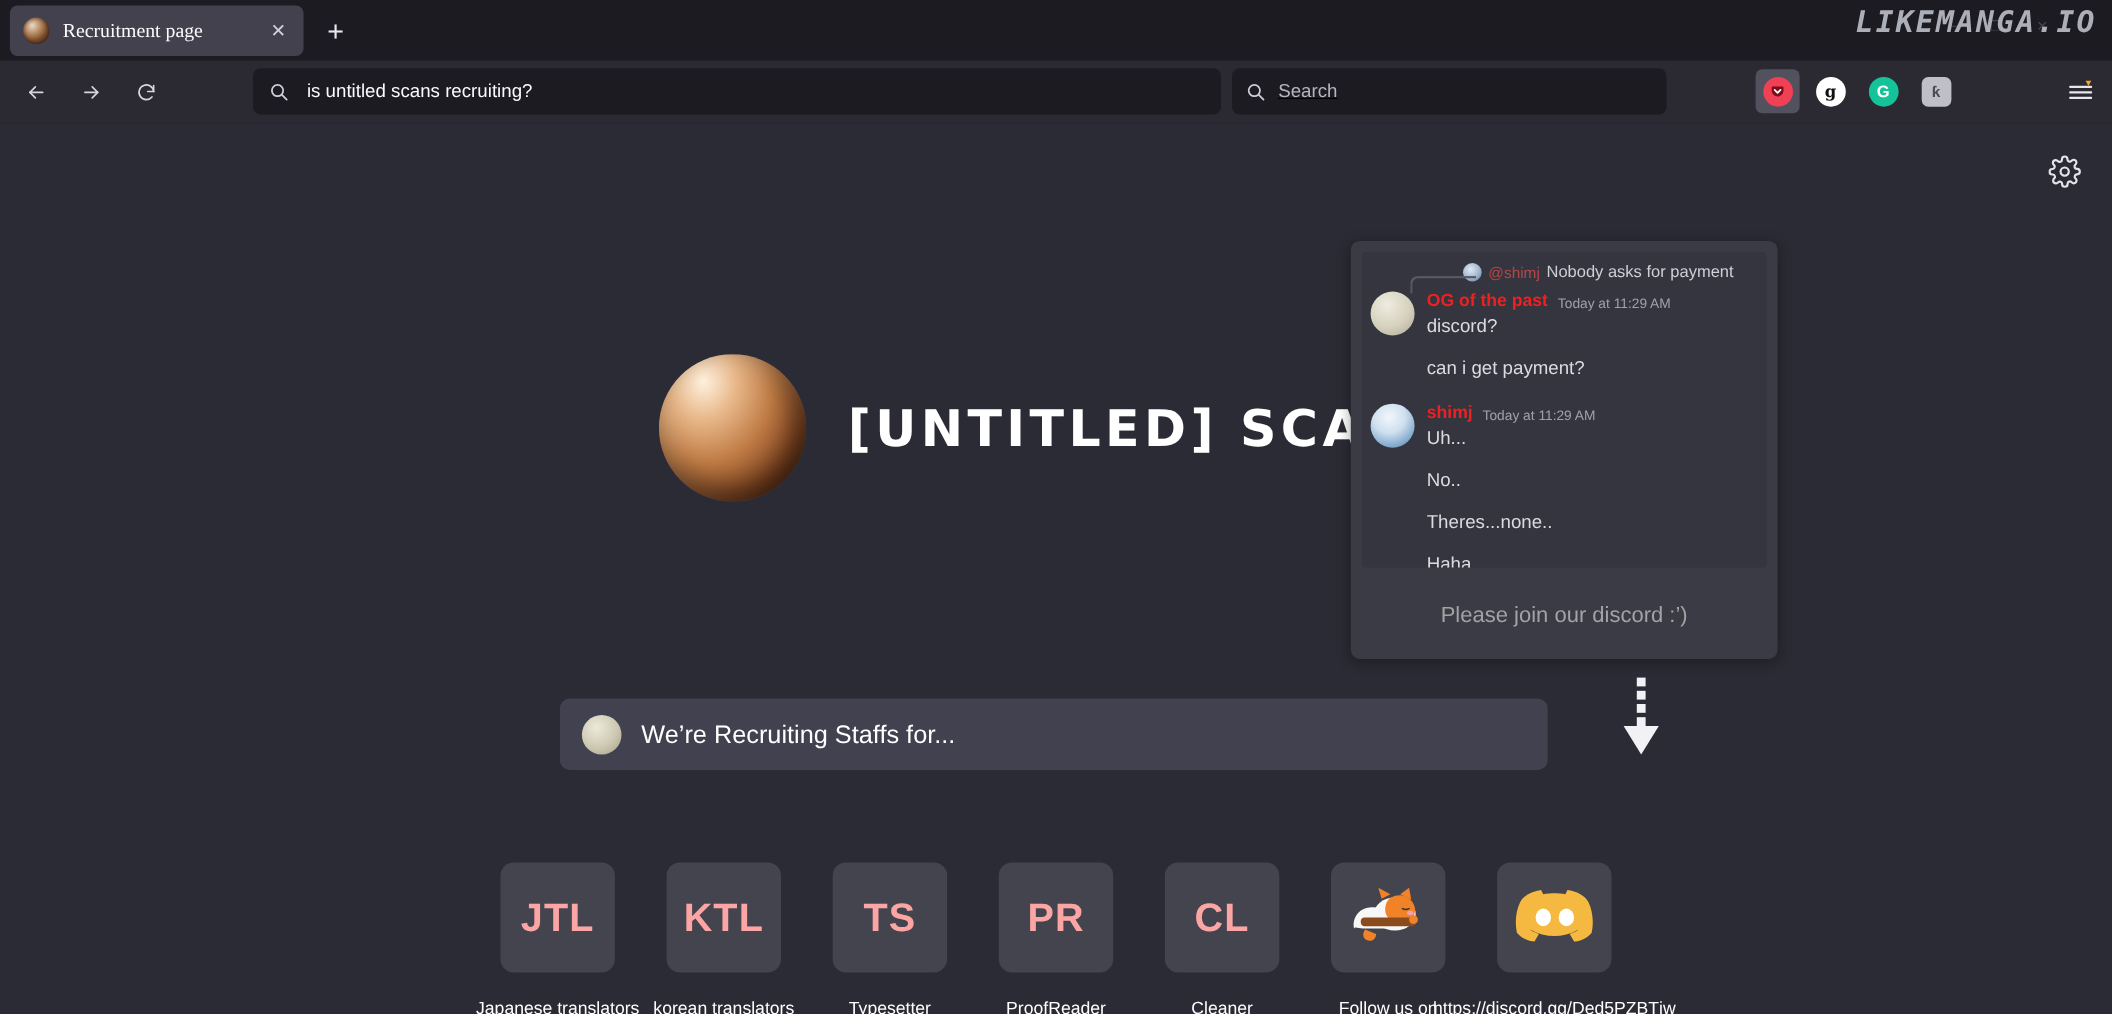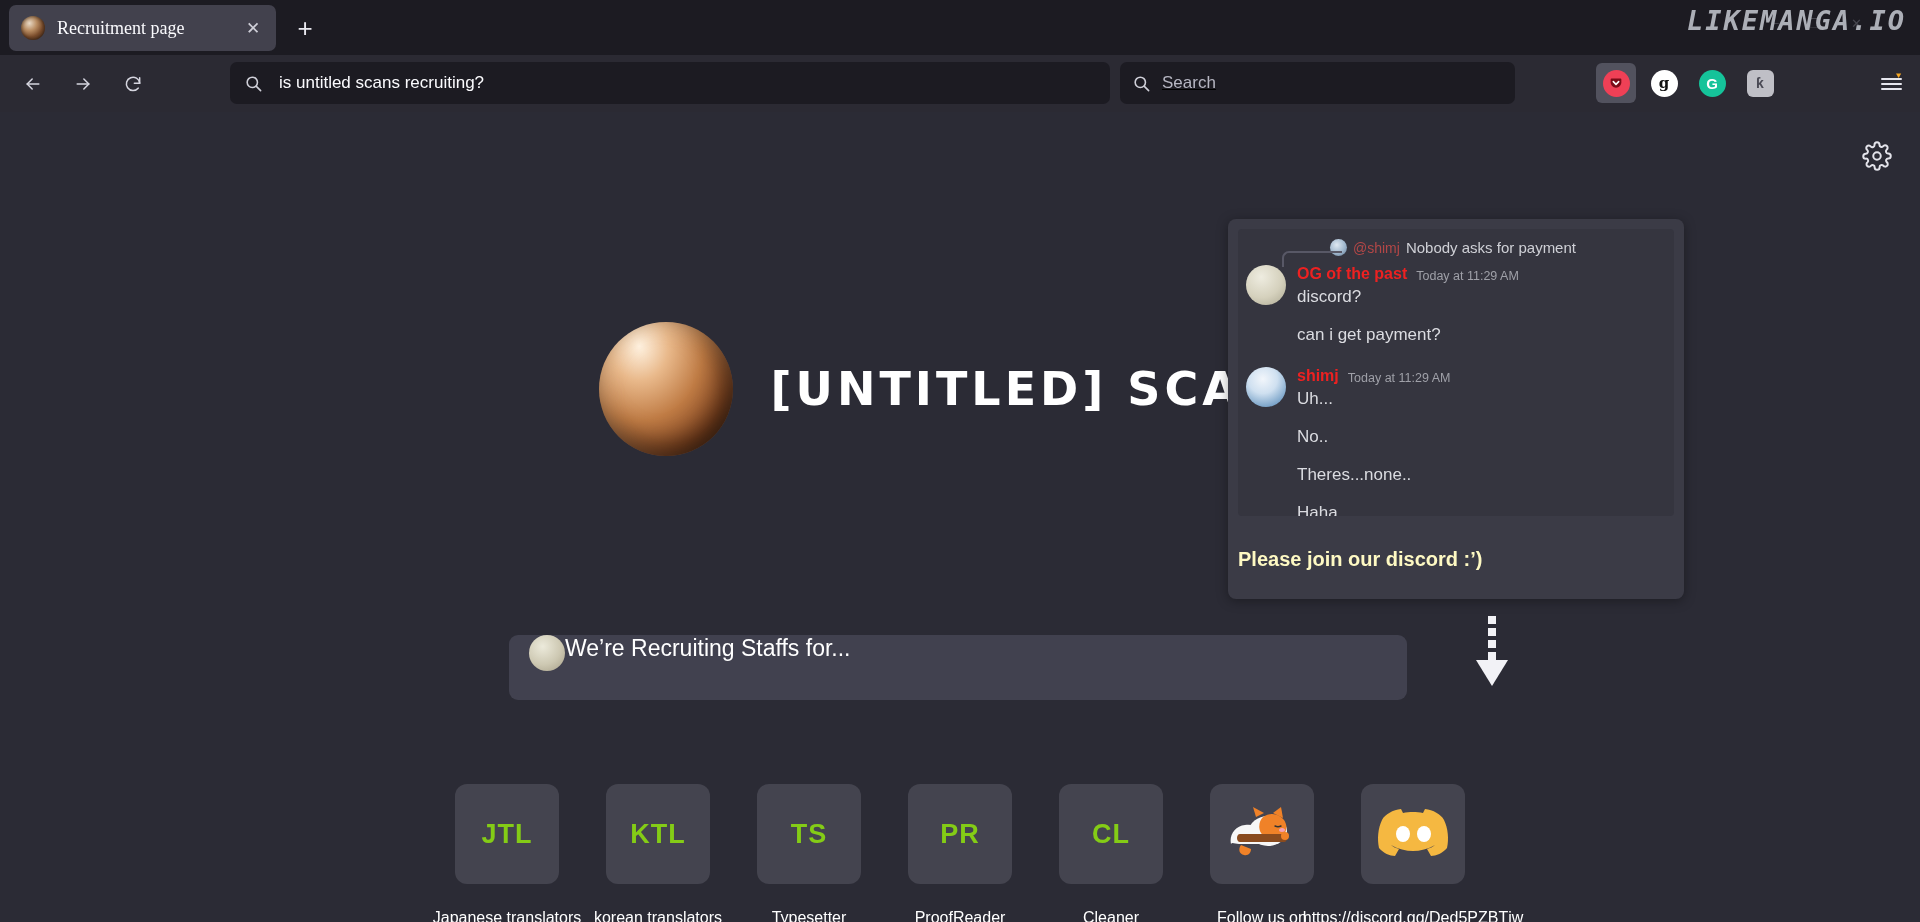--- a/index.html
+++ b/index.html
@@ -124,54 +124,54 @@
   }
   .hero-title {
     color: #ffffff; font-size: 46px; font-weight: bold;
     letter-spacing: 4px; white-space: nowrap;
     font-family: "DejaVu Sans", sans-serif;
   }
 
   .recruit-banner {
     position: absolute; left: 509px; top: 523px; width: 898px; height: 65px;
     background: #41414f; border-radius: 9px;
-    display: flex; padding: 0 20px; 
+    display: flex; align-items: center; padding: 0 20px; gap: 18px;
   }
   .recruit-avatar {
     width: 36px; height: 36px; border-radius: 50%;
     background: radial-gradient(circle at 38% 32%, #eceadb 0%, #cdc8b2 55%, #a49d86 100%);
     flex: 0 0 auto;
   }
   .recruit-text { color: #ffffff; font-size: 23px; }
 
   .arrow-wrap { position: absolute; left: 1470px; top: 502px; width: 44px; height: 78px; }
 
   
   .cards {
     position: absolute; left: 0; top: 672px; width: 1920px;
     display: flex; justify-content: center; align-items: flex-start; gap: 0;
   }
   .card { width: 151px; display: flex; flex-direction: column; align-items: center; }
   .card-tile {
     width: 104px; height: 100px; border-radius: 12px; background: #44444f;
     display: flex; align-items: center; justify-content: center;
   }
-  .card-abbr { color: #84cc16; font-size: 27px; font-weight: bold; letter-spacing: 1px; }
+  .card-abbr { color: #fca5a5; font-size: 36px; font-weight: bold; letter-spacing: 1px; }
   .card-label {
     margin-top: 24px; color: #ffffff; font-size: 16px; text-align: center; line-height: 1.22;
   }
   .card-urgent {
     margin-top: 6px; color: #fb0606; font-size: 24px; font-weight: bold;
     letter-spacing: 1px; font-family: "DejaVu Sans Mono", monospace;
   }
   .card-urgent.hidden { visibility: hidden; }
 
   
   .discord-overlay {
-    position: absolute; left: 1228px; top: 107px; width: 456px; height: 380px;
+    position: absolute; left: 1228px; top: 107px; width: 388px; height: 380px;
     background: #3b3b46; border-radius: 8px; padding: 10px 10px 0 10px;
     box-shadow: 0 2px 12px rgba(0,0,0,.35);
   }
   .discord-chat {
     background: #35353f; border-radius: 4px; padding: 10px 8px 10px 8px; height: 287px; overflow: hidden;
   }
   .reply-row { display: flex; align-items: center; gap: 6px; padding-left: 22px; position: relative; }
   .reply-spine {
     position: absolute; left: 36px; top: 12px; width: 60px; height: 16px;
     border-left: 2px solid #585866; border-top: 2px solid #585866;
@@ -189,21 +189,21 @@
   .av-og { background: radial-gradient(circle at 38% 30%, #eeece0 0%, #d5d1bd 55%, #aba791 100%); }
   .av-shimj { background: radial-gradient(circle at 42% 30%, #f2f6fb 0%, #cfe0f0 40%, #7fa7cb 75%, #4d7ba6 100%); }
   .msg-body { flex: 1 1 auto; min-width: 0; }
   .msg-head { display: flex; align-items: flex-end; gap: 9px; }
   .msg-author { color: #ed2121; font-size: 16px; font-weight: bold; }
   .msg-time { color: #9fa0a8; font-size: 12.5px; }
   .msg-line { color: #dbdce1; font-size: 17px; margin-top: 18px; }
   .msg-line.first { margin-top: 4px; }
 
   .join-line {
-    text-align: left; color: #fef9c3; font-size: 20px; font-weight: bold;
+    text-align: center; color: #a3a3a3; font-size: 20px; font-weight: normal;
     padding-top: 32px;
   }
 </style>
 </head>
 <body>
 
 <div class="tabstrip">
   <div class="tab">
     <div class="tab-favicon"></div>
     <div class="tab-title">Recruitment page</div>

